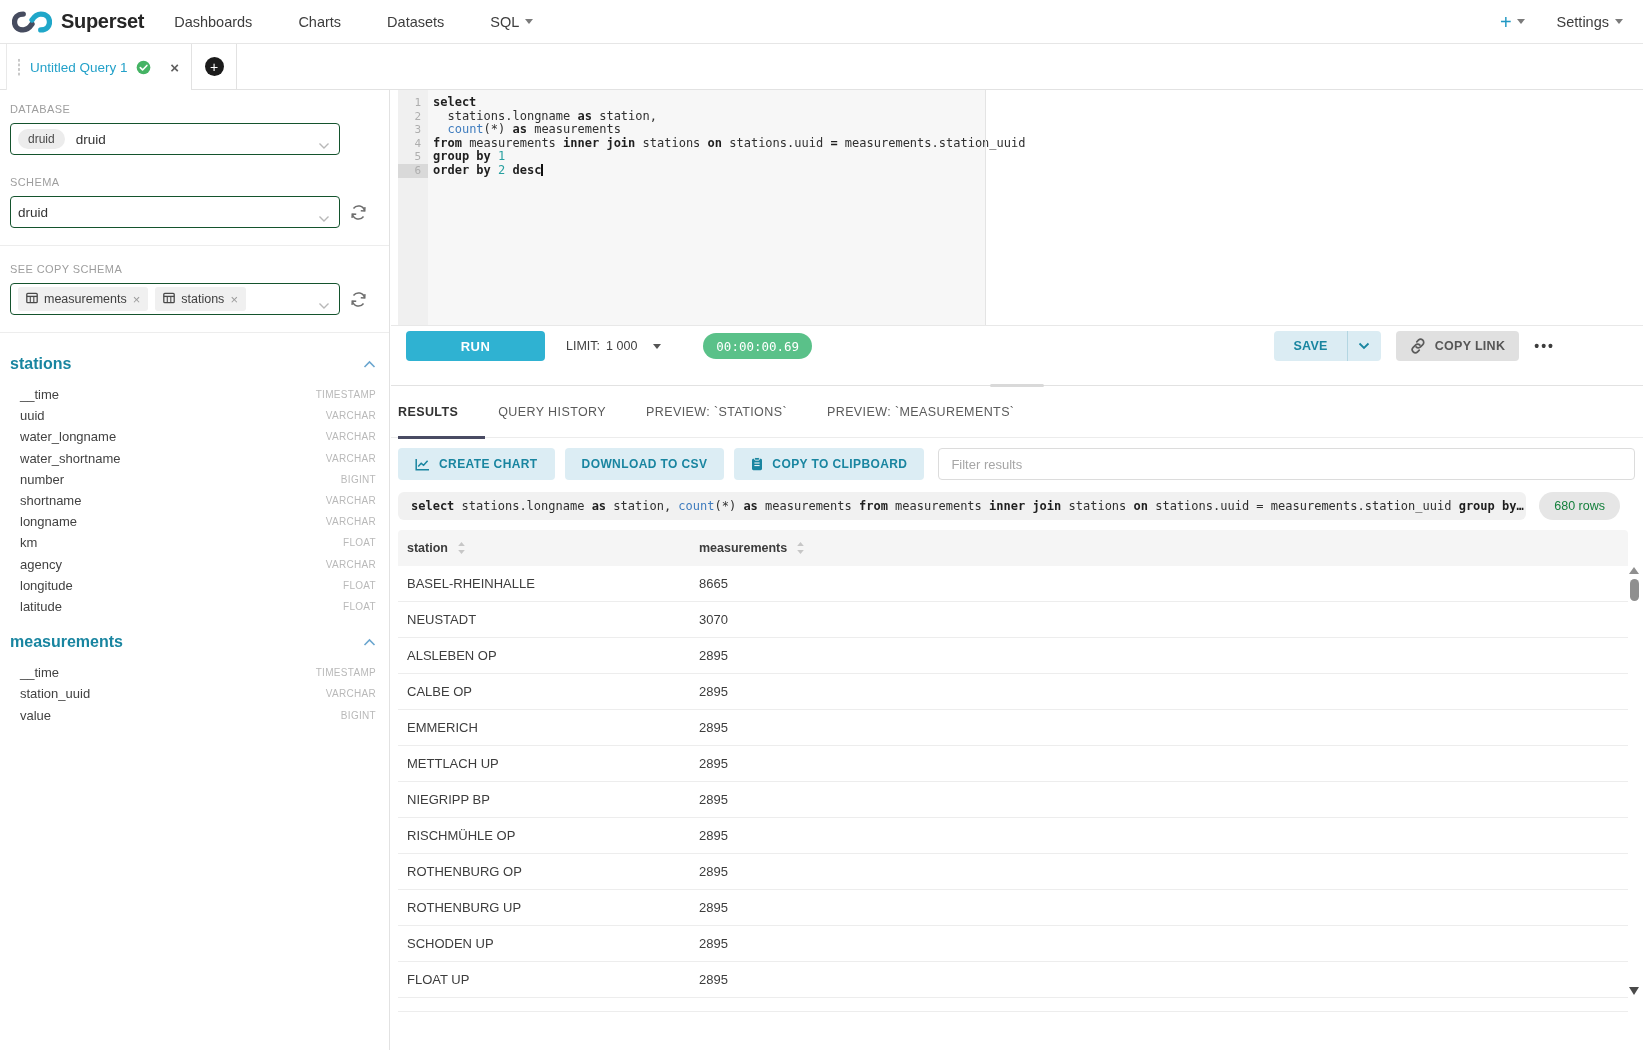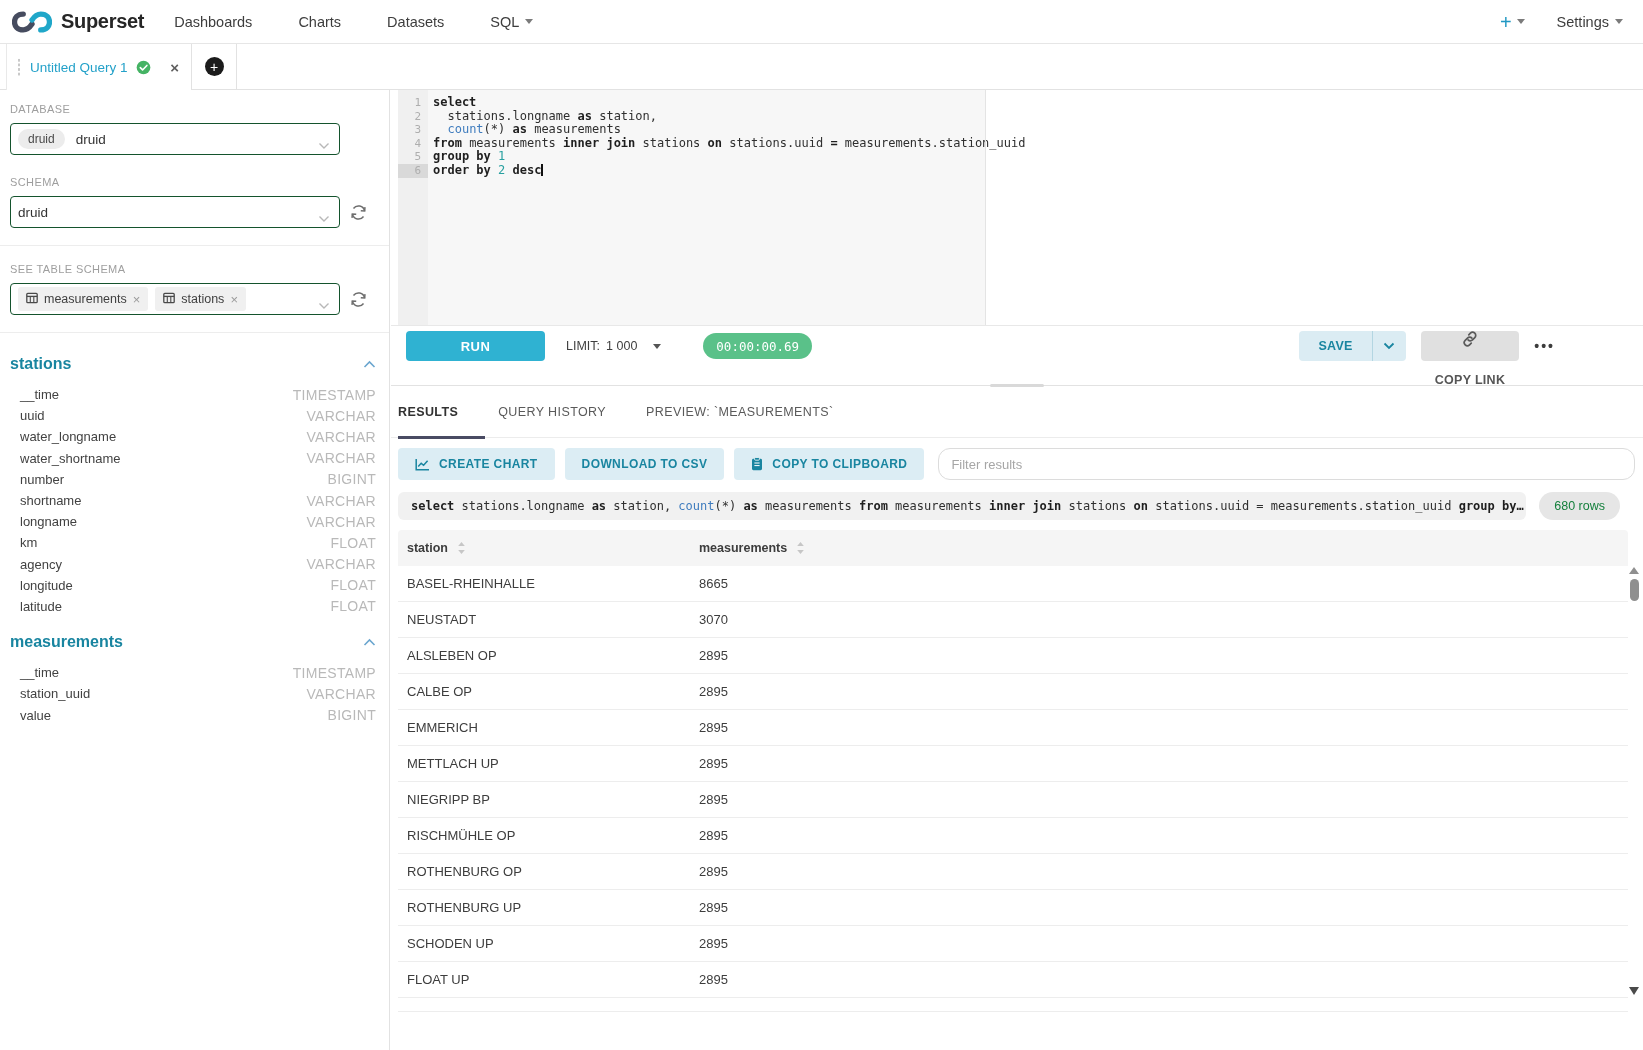--- a/index.html
+++ b/index.html
@@ -39,21 +39,21 @@
     display:flex; align-items:center; padding:0 30px 0 7px; position:relative; }
   .selectbox .chev { position:absolute; right:9px; top:12px; }
   .db-badge { background:#ececec; border-radius:11px; padding:3px 10px; font-size:12px; color:#4a4a4a; margin-right:11px; }
   .select-value { font-size:13.5px; color:#333; }
   .refresh-btn { margin-left:9px; cursor:pointer; display:flex; }
   .side-div { border-top:1px solid #ededed; margin:17px 0; }
   .schema-head { display:flex; align-items:center; padding:0 13px 0 10px; height:28px; margin-bottom:6px; }
   .schema-title { color:#1985a0; font-size:16px; font-weight:700; flex:1; }
   .col-row { display:flex; align-items:center; height:21.2px; padding:0 13px 0 20px; }
   .col-name { flex:1; font-size:13px; color:#424242; }
-  .col-type { font-size:14px; color:#b9b9b9; letter-spacing:.3px;text-align:right; }
+  .col-type { font-size:10px; color:#b9b9b9; letter-spacing:.3px;text-align:right; }
   .schema-section { margin-bottom:11px; }
   .chips { display:flex; gap:7px; align-items:center; }
   .chip { display:flex; align-items:center; gap:6px; background:#f0f0f0; border-radius:3px; padding:3px 8px; }
   .chip-label { font-size:12.5px; color:#3f3f3f; }
   .chip-x { color:#9b9b9b; font-size:13px; cursor:pointer; line-height:1; }
   
   .main { position:absolute; top:90px; left:391px; width:1252px; bottom:0; background:#fff; }
   
   .editor { height:235px; margin-left:7px; display:flex; position:relative;
     background:linear-gradient(to right,#f7f7f7 0,#f7f7f7 587px,#ffffff 587px); }
@@ -78,40 +78,40 @@
   .limit-value { margin-left:6px; }
   .limit .caret-down { margin-left:16px; border-top-color:#555; }
   .timer { margin-left:42px; height:26px; background:#5ac189; border-radius:13px; color:#fff;
     font-family:"DejaVu Sans Mono",monospace; font-size:12.5px; display:flex; align-items:center; padding:0 13px; }
   .right-cluster { margin-left:auto; display:flex; align-items:center; gap:15px; }
   .save-split { display:flex; height:30px; border-radius:4px; overflow:hidden; background:#dbecf3; cursor:pointer; }
   .save-main { padding:0 19px; color:#1985a0; font-weight:700; font-size:12.5px; letter-spacing:.3px;
     display:flex; align-items:center; }
   .save-sep { width:1px; background:#b3d6e2; }
   .save-caret { width:33px; display:flex; align-items:center; justify-content:center; }
-  .copy-link { display:flex; align-items:center; gap:26px; height:30px; background:#e0e0e0; border:none;
+  .copy-link { display:flex; align-items:center; gap:9px; height:30px; background:#e0e0e0; border:none;
     border-radius:4px; padding:0 14px; color:#565656; font-weight:700; font-size:12.5px; letter-spacing:.3px;
-    font-family:inherit; cursor:pointer;flex-direction:column; }
+    font-family:inherit; cursor:pointer; }
   .more-btn { color:#3d3d3d; font-size:14px; letter-spacing:2px; font-weight:700; cursor:pointer; }
   
   .splitter { height:20px; border-bottom:1px solid #e2e2e2; position:relative; }
   .split-handle { position:absolute; left:50%; transform:translateX(-50%); bottom:-2px; width:54px; height:3px;
     background:#d9d9d9; border-radius:2px; cursor:row-resize; }
   
   .stabs { display:flex; padding-left:7px; height:52px; border-bottom:1px solid #ececec; }
   .rtab { height:52px; display:flex; align-items:center; padding-right:27px; position:relative;
     font-size:12.5px; letter-spacing:.4px; color:#5a5a5a; font-weight:500; cursor:pointer; white-space:nowrap; margin-right:13px;}
   .rtab.active { color:#323232; font-weight:700; }
   .rtab.active::after { content:""; position:absolute; left:0; right:0; bottom:-1px; height:3px; background:#494b63; }
   .actions { display:flex; align-items:center; padding:10px 8px 10px 7px; gap:10px; }
   .act-btn { height:32px; border:none; border-radius:4px; background:#dcedf4; color:#1985a0; font-weight:700;
     font-size:12px; letter-spacing:.4px; display:flex; align-items:center; gap:9px; padding:0 17px;
     font-family:inherit; cursor:pointer; white-space:nowrap; }
   .act-ic { display:flex; }
-  .filter-input { flex:1; height:32px; border:1px solid #dcdcdc; border-radius:12px; padding:0 12px;
+  .filter-input { flex:1; height:32px; border:1px solid #dcdcdc; border-radius:4px; padding:0 12px;
     font-size:13px; color:#333; font-family:inherit; margin-left:4px; outline:none; }
   .filter-input::placeholder { color:#a6a6a6; }
   .qrow { display:flex; align-items:center; padding:2px 23px 0 7px; gap:13px; }
   .qpill { flex:1; height:28px; background:#f1f1f1; border-radius:6px; display:flex; align-items:center;
     padding:0 13px; font-family:"DejaVu Sans Mono",monospace; font-size:12px; color:#2f2f2f;
     white-space:pre; overflow:hidden; }
   .rows-badge { height:28px; background:#e6e6e6; border-radius:14px; display:flex; align-items:center;
     padding:0 15px; font-size:12.5px; color:#15803d; white-space:nowrap; }
   .rtable { margin:10px 15px 0 7px; }
   .hrow { display:flex; height:36px; background:#f5f5f5; border-radius:4px 4px 0 0; align-items:center; }
@@ -216,21 +216,21 @@
         <path d="M16.4 8.3 A 6.6 6.6 0 0 0 4.7 5.7"></path>
           <path d="M3.6 11.7 A 6.6 6.6 0 0 0 15.3 14.3"></path>
         <path d="M16.8 4.3 L16.5 8.4 L12.4 8.1"></path>
           <path d="M3.2 15.7 L3.5 11.6 L7.6 11.9"></path>
       </svg>
     </span>
   </div>
 
   <div class="side-div"></div>
 
-  <div class="side-label">SEE TABLE SCHEMA</div>
+  <div class="side-label">SEE COPY SCHEMA</div>
   <div class="select-row">
     <div class="selectbox">
       <span class="chips">
           <span class="chip">
             <span><svg width="12" height="12" viewBox="0 0 12 12">
                 <rect x="0.8" y="1.3" width="10.4" height="9.4" rx="1" fill="none" stroke="#4a4a4a" stroke-width="1.3"></rect>
                 <line x1="0.8" y1="4.4" x2="11.2" y2="4.4" stroke="#4a4a4a" stroke-width="1.3"></line>
                 <line x1="4.3" y1="4.4" x2="4.3" y2="10.7" stroke="#4a4a4a" stroke-width="1.1"></line>
                 <line x1="7.8" y1="4.4" x2="7.8" y2="10.7" stroke="#4a4a4a" stroke-width="1.1"></line>
               </svg></span>
@@ -394,20 +394,23 @@
 
   <div class="south">
     <div class="stabs">
         <div class="rtab active">
           <span>RESULTS</span>
         </div>
         <div class="rtab">
           <span>QUERY HISTORY</span>
         </div>
         <div class="rtab">
+          <span>PREVIEW: `STATIONS`</span>
+        </div>
+        <div class="rtab">
           <span>PREVIEW: `MEASUREMENTS`</span>
         </div>
       </div>
     <div class="actions">
       <span style="display:flex;gap:10px;">
           <button class="act-btn">
             <span class="act-ic">
               <svg width="15" height="13" viewBox="0 0 15 13" fill="none" stroke="#1985a0" stroke-width="1.5">
                 <path d="M1.2 1 V11.8 H14"></path>
                 <path d="M3.2 8.5 L6.2 5.3 L8.6 7.3 L12.6 2.8"></path>

